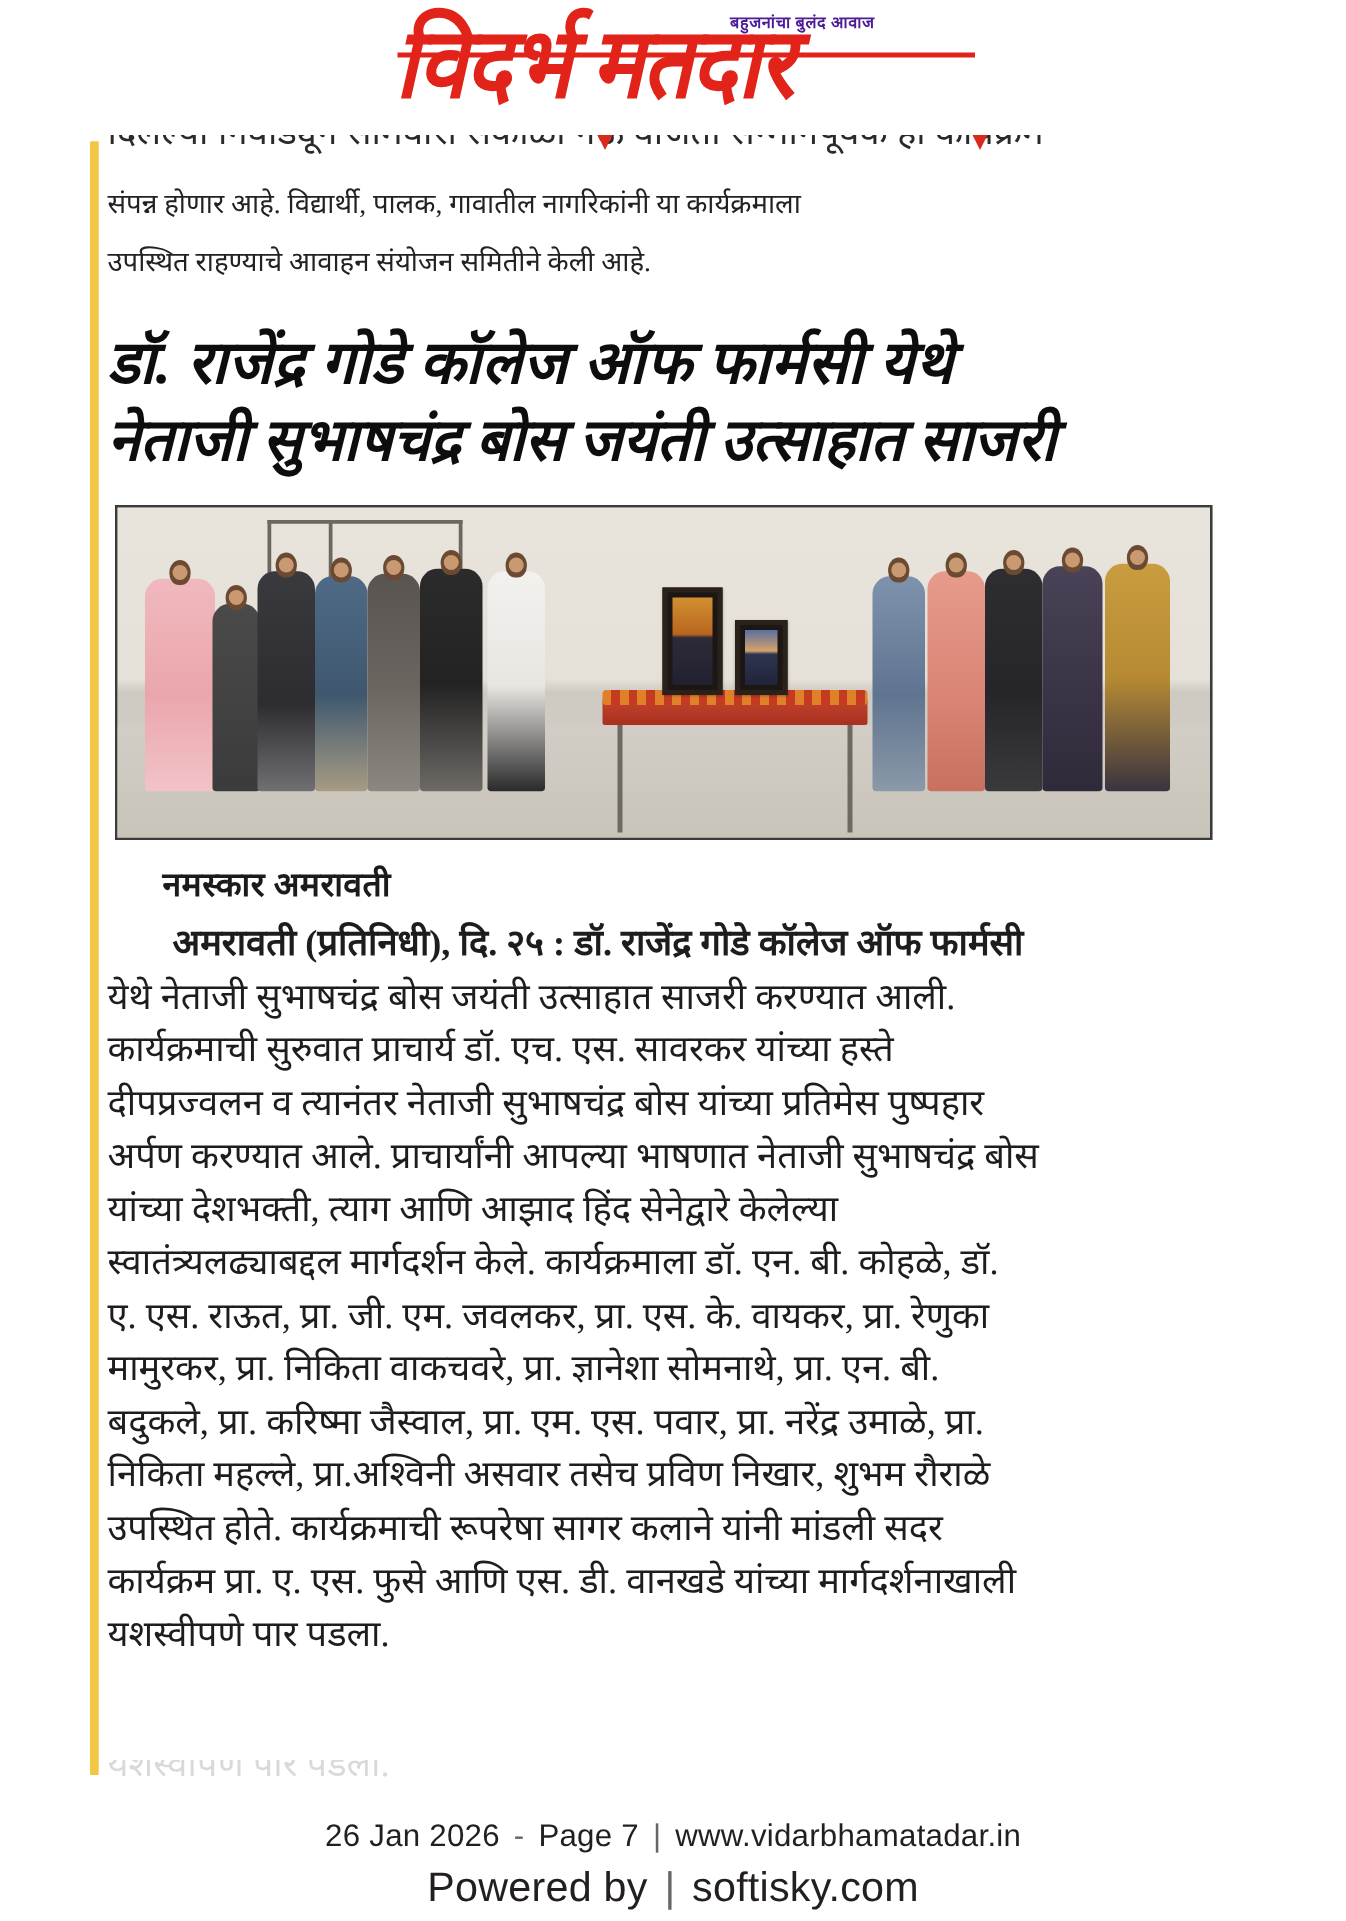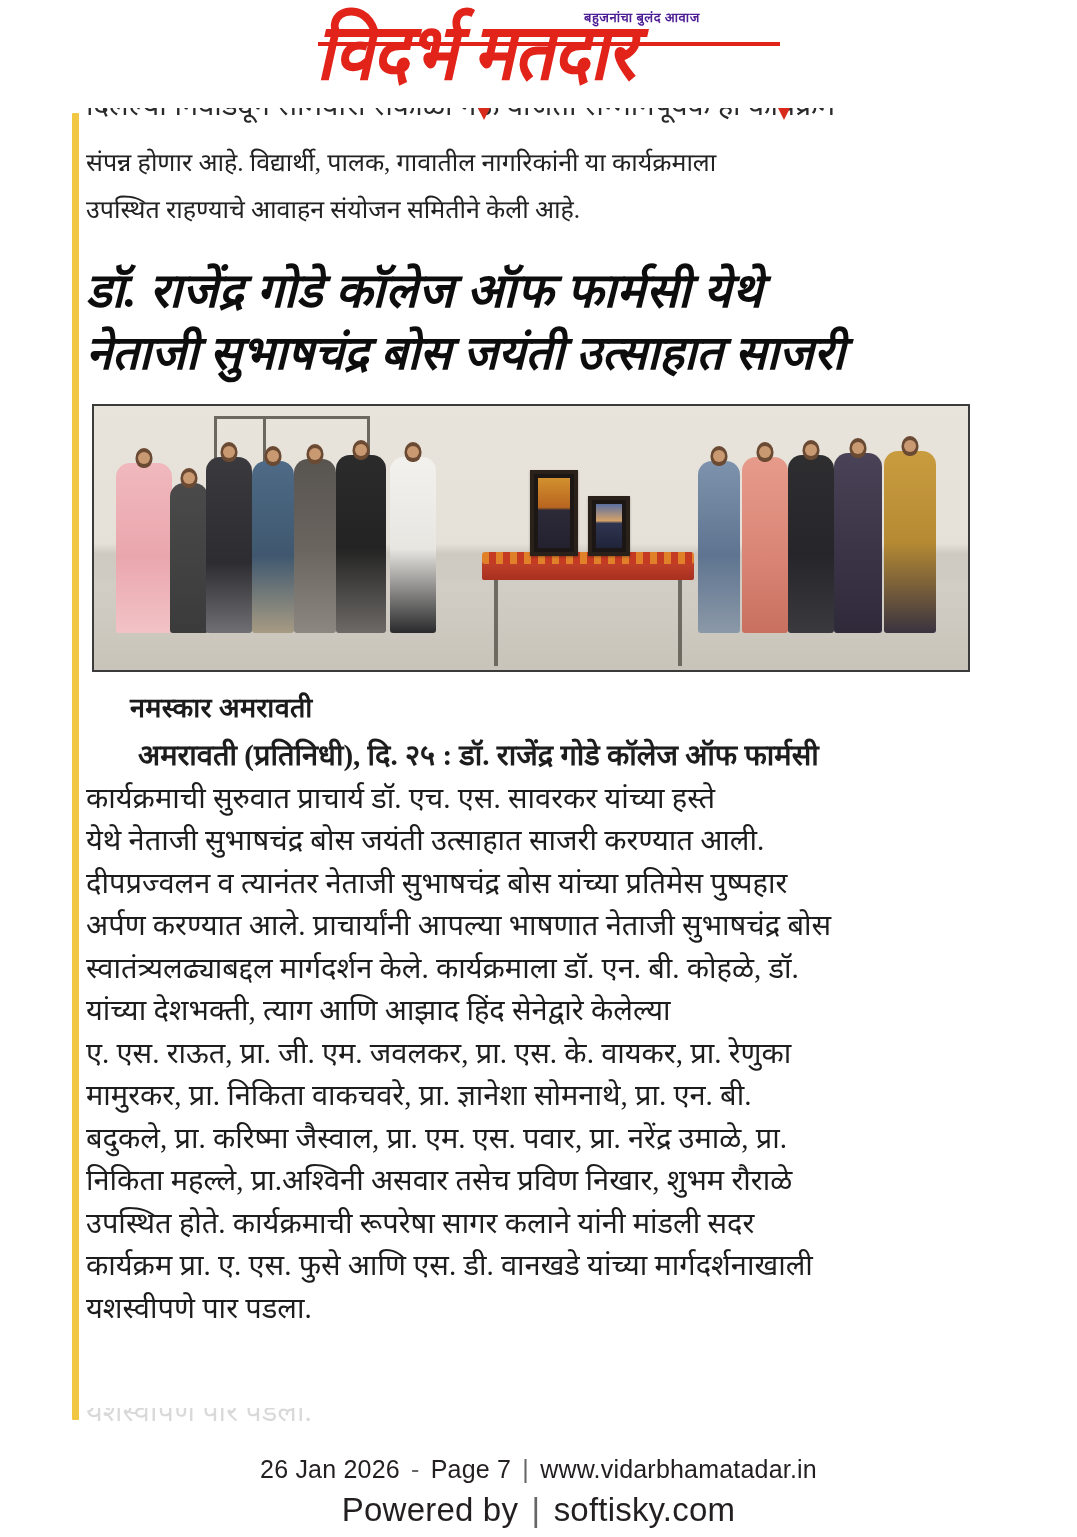--- a/index.html
+++ b/index.html
@@ -95,21 +95,21 @@
     position:absolute;
     width:0; height:0;
     border-left:8px solid transparent;
     border-right:8px solid transparent;
     border-top:16px solid #d92b1c;
     top:-4px;
   }
 
   .lead-para {
     font-family:"Liberation Serif", serif;
-    font-size:25px;
+    font-size:22px;
     line-height:47px;
     color:#222222;
     text-align:justify;
     text-justify:inter-word;
     width:878px;
   }
   .lead-para .l { display:block; white-space:nowrap; }
 
   
   .headline {
@@ -393,26 +393,26 @@
             <span class="head"></span>
             <span class="face2"></span>
           </div>
       </div>
     </div>
 
     <div class="section-head">नमस्कार अमरावती</div>
 
     <div class="body-para">
       <span class="l indent bold">अमरावती (प्रतिनिधी), दि. २५ : डॉ. राजेंद्र गोडे कॉलेज ऑफ फार्मसी</span>
+      <span class="l">येथे नेताजी सुभाषचंद्र बोस जयंती उत्साहात साजरी करण्यात आली.</span>
       <span class="l">कार्यक्रमाची सुरुवात प्राचार्य डॉ. एच. एस. सावरकर यांच्या हस्ते</span>
-      <span class="l">येथे नेताजी सुभाषचंद्र बोस जयंती उत्साहात साजरी करण्यात आली.</span>
       <span class="l">दीपप्रज्वलन व त्यानंतर नेताजी सुभाषचंद्र बोस यांच्या प्रतिमेस पुष्पहार</span>
       <span class="l">अर्पण करण्यात आले. प्राचार्यांनी आपल्या भाषणात नेताजी सुभाषचंद्र बोस</span>
+      <span class="l">यांच्या देशभक्ती, त्याग आणि आझाद हिंद सेनेद्वारे केलेल्या</span>
       <span class="l">स्वातंत्र्यलढ्याबद्दल मार्गदर्शन केले. कार्यक्रमाला डॉ. एन. बी. कोहळे, डॉ.</span>
-      <span class="l">यांच्या देशभक्ती, त्याग आणि आझाद हिंद सेनेद्वारे केलेल्या</span>
       <span class="l">ए. एस. राऊत, प्रा. जी. एम. जवलकर, प्रा. एस. के. वायकर, प्रा. रेणुका</span>
       <span class="l">मामुरकर, प्रा. निकिता वाकचवरे, प्रा. ज्ञानेशा सोमनाथे, प्रा. एन. बी.</span>
       <span class="l">बदुकले, प्रा. करिष्मा जैस्वाल, प्रा. एम. एस. पवार, प्रा. नरेंद्र उमाळे, प्रा.</span>
       <span class="l">निकिता महल्ले, प्रा.अश्विनी असवार तसेच प्रविण निखार, शुभम रौराळे</span>
       <span class="l">उपस्थित होते. कार्यक्रमाची रूपरेषा सागर कलाने यांनी मांडली सदर</span>
       <span class="l">कार्यक्रम प्रा. ए. एस. फुसे आणि एस. डी. वानखडे यांच्या मार्गदर्शनाखाली</span>
       <span class="l">यशस्वीपणे पार पडला.</span>
     </div>
   </div>
 

